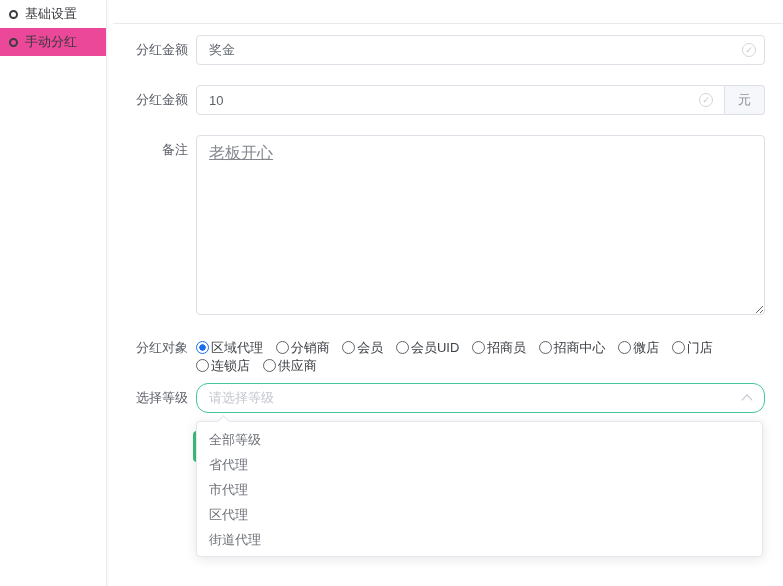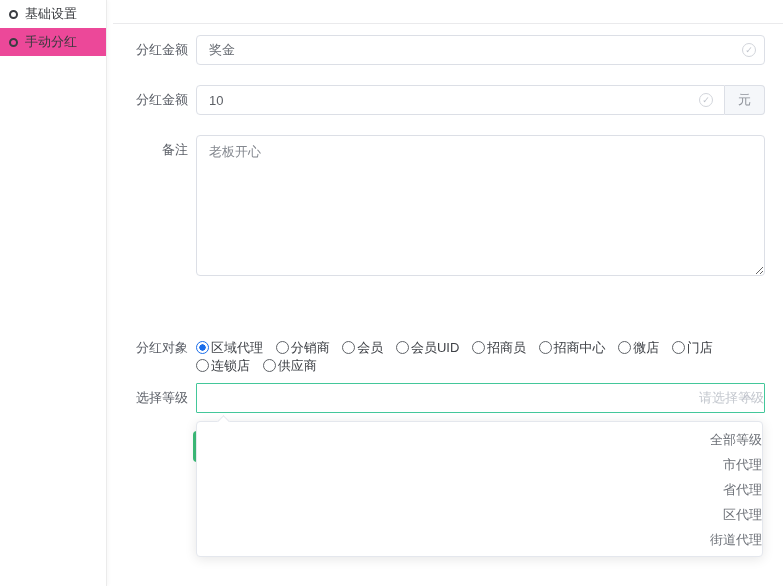--- a/index.html
+++ b/index.html
@@ -29,43 +29,43 @@
   .okicon::after { content:"✓"; }
 
   .amount-wrap { position:absolute; left:196px; top:85px; width:569px; height:14px; }
   .amount-input { position:absolute; left:0; top:0; width:529px; height:30px; border:1px solid #dcdfe6;
                   border-radius:4px 0 0 4px; font-size:13px; color:#5d6066; padding:0 30px 0 12px; outline:none;
                   font-family:"Liberation Sans","DejaVu Sans",sans-serif; }
   .addon { position:absolute; right:0; top:0; width:40px; height:30px; background:#f5f7fa;
            border:1px solid #dcdfe6; border-left:none; border-radius:0 4px 4px 0; color:#8f939a;
            font-size:13px; text-align:center; line-height:28px; }
 
-  .remark { position:absolute; left:196px; top:135px; width:569px; height:141px; border:1px solid #dcdfe6;
-            border-radius:4px; padding:7px 12px; font-size:13px; color:#84888f; resize:both; outline:none;
-            font-family:"Liberation Sans","DejaVu Sans",sans-serif; }
+  .remark { position:absolute; left:196px; top:135px; width:569px; height:180px; border:1px solid #dcdfe6;
+            border-radius:4px; padding:7px 12px; font-size:16px; color:#84888f; resize:both; outline:none;
+            font-family:"Liberation Sans","DejaVu Sans",sans-serif;text-decoration:underline; }
 
   .radio-row { position:absolute; left:196px; top:339px; width:560px; font-size:13px; color:#3e4146; }
   .radio-opt { display:inline-block; margin-right:9px; white-space:nowrap; cursor:pointer; }
   .radio { appearance:none; -webkit-appearance:none; width:13px; height:13px; border:1.5px solid #5f6368;
            border-radius:50%; margin:0 2px 0 0; vertical-align:-2px; cursor:pointer; }
   .radio:checked { border:1.5px solid #1a6dea;
                    background:radial-gradient(circle,#1a6dea 0 38%,transparent 44%); }
 
   .select { position:absolute; left:196px; top:383px; width:569px; height:30px; border:1px solid #43c79a;
-            border-radius:1px; background:#fff; cursor:pointer;text-align:right; }
+            border-radius:12px; background:#fff; cursor:pointer; }
   .select .ph { display:block; padding-left:12px; line-height:28px; font-size:13px; color:#c3c7ce; }
   .chev-up { position:absolute; right:13px; top:12px; width:8px; height:8px; border-left:1.5px solid #c0c4cc;
              border-top:1.5px solid #c0c4cc; transform:rotate(45deg); }
 
   .hidden-btn { position:absolute; left:193px; top:431px; width:60px; height:31px; background:#3cbd79;
                 border-radius:4px; z-index:1; border:none; cursor:pointer; }
 
   .dropdown { position:absolute; left:196px; top:421px; width:567px; height:136px; background:#fff;
               border:1px solid #e4e7ed; border-radius:4px; box-shadow:0 2px 12px rgba(0,0,0,.1);
-              z-index:2; padding-top:5px;text-align:right; }
+              z-index:2; padding-top:5px; }
   .dropdown .arrow { position:absolute; left:22px; top:-5px; width:9px; height:9px; background:#fff;
                      border-left:1px solid #e4e7ed; border-top:1px solid #e4e7ed; transform:rotate(45deg); }
   .dd-item { height:25px; line-height:25px; padding-left:12px; font-size:13px; color:#6b6f76; cursor:pointer; }
 </style>
 </head>
 <body>
 
 <div class="app">
 
   <aside class="sidebar">
@@ -112,19 +112,19 @@
   <div class="select">
     <span class="ph">请选择等级</span>
     <span class="chev-up"></span>
   </div>
 
   <button class="hidden-btn"></button>
 
   <div class="dropdown">
     <span class="arrow"></span>
     <div class="dd-item">全部等级</div>
+    <div class="dd-item">省代理</div>
     <div class="dd-item">市代理</div>
-    <div class="dd-item">省代理</div>
     <div class="dd-item">区代理</div>
     <div class="dd-item">街道代理</div>
   </div>
 
 </div>
 
 </body></html>

